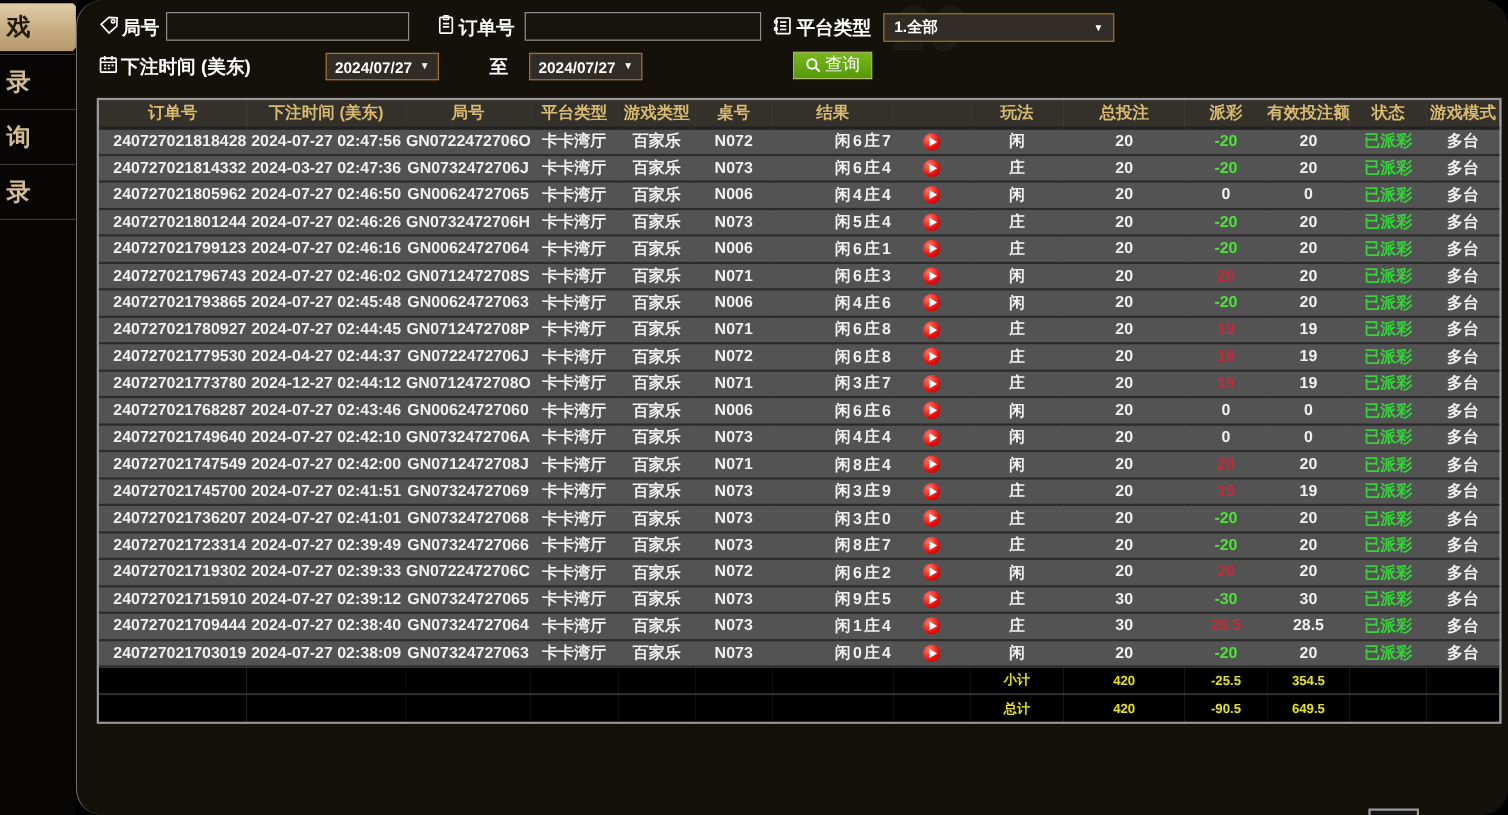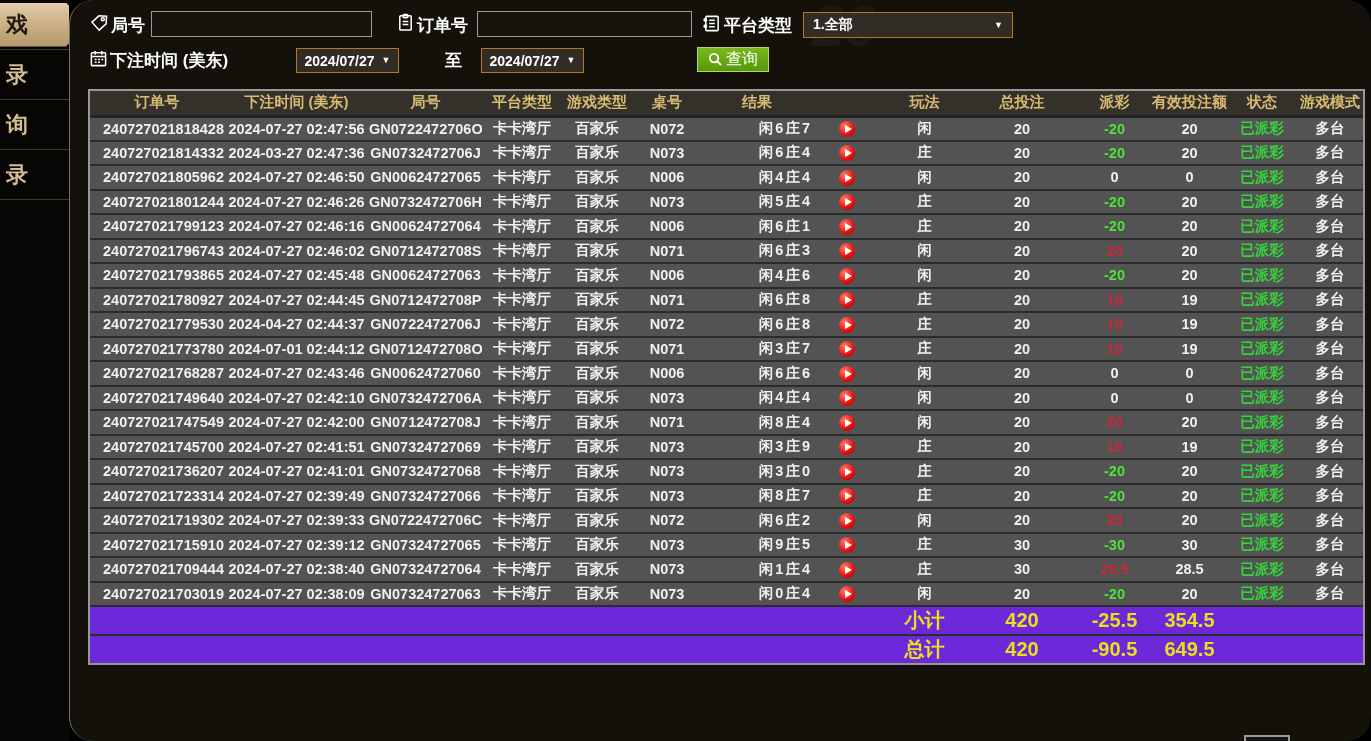--- a/index.html
+++ b/index.html
@@ -36,21 +36,21 @@
   .tinput input { width:100%; height:100%; background:transparent; border:none; outline:none;
     color:#fff; font-size:14px; padding:0 6px; font-family:inherit; }
 
   .dselect { position:absolute; height:25px; background:#312d26; border:1px solid var(--accent-orange);
     color:#fff; font-size:14px; display:flex; align-items:center; justify-content:center;
     gap:7px; cursor:pointer; }
   .dselect .arrow { font-size:9px; line-height:1; }
   #platform-select { justify-content:flex-start; padding:12px 9px; height:26px; }
   #platform-select .arrow { margin-left:auto; }
 
-  .qbtn { position:absolute; left:627px; top:47px; width:72px; height:25px;
+  .qbtn { position:absolute; left:651px; top:47px; width:72px; height:25px;
     background:linear-gradient(180deg,#79b71e,var(--button-green));
     border:1px solid #bcd36c; color:#fff; font-size:16px;
     display:flex; align-items:center; justify-content:center; gap:3px; cursor:pointer; }
   .qbtn svg { width:15px; height:15px; stroke:#fff; fill:none; stroke-width:2; }
 
   
   #tablewrap { position:absolute; left:18px; top:89px; width:1277px;
     border:2px solid #989898; background:#535353; }
   table { border-collapse:collapse; table-layout:fixed; width:1273px; }
   th { background:#34312a; color:var(--header-gold); font-size:15px; height:25px;
@@ -58,21 +58,21 @@
   td { height:24.5px; font-size:14.5px; color:#f1f1f1; text-align:center;
     border-bottom:2px solid #2b2b2b; background:#535353;
     white-space:nowrap; overflow:hidden; font-weight:bold; }
   tr:last-child td { border-bottom:none; }
   .c-order { text-align:right; padding-left:5px; }
   .c-result { letter-spacing:2px;text-align:right; }
   .pay-neg { color:var(--lose-green); }
   .pay-pos { color:var(--win-red); }
   .pay-zero { color:#f1f1f1; }
   .c-status { color:var(--status-green); }
-  tr.sum td { background:#6d28d9; color:var(--summary-yellow); height:25px; font-size:20px; }
+  tr.sum td { background:#000000; color:var(--summary-yellow); height:25px; font-size:12px; }
 
   .play-icon { display:inline-block; width:16px; height:16px; border-radius:50%;
     background:radial-gradient(circle at 35% 30%, #ff7a66, var(--play-icon-red) 60%, #a80000);
     position:relative; cursor:pointer; vertical-align:middle; }
   .play-icon::after { content:""; position:absolute; left:6px; top:4px;
     border-left:7px solid #fff; border-top:4px solid transparent; border-bottom:4px solid transparent; }
 
   #bottombox { position:absolute; left:1174px; top:735px; width:46px; height:16px;
     border:2px solid #9a9a9a; background:#151515; }
 </style>
@@ -335,21 +335,21 @@
             <td><span class="play-icon"></span></td>
             <td>庄</td>
             <td>20</td>
             <td class="pay-pos">19</td>
             <td>19</td>
             <td class="c-status">已派彩</td>
             <td>多台</td>
           </tr>
           <tr>
             <td class="c-order">240727021773780</td>
-            <td>2024-07-01 02:44:12</td>
+            <td>2024-12-27 02:44:12</td>
             <td>GN0712472708O</td>
             <td>卡卡湾厅</td>
             <td>百家乐</td>
             <td>N071</td>
             <td class="c-result">闲3庄7</td>
             <td><span class="play-icon"></span></td>
             <td>庄</td>
             <td>20</td>
             <td class="pay-pos">19</td>
             <td>19</td>

